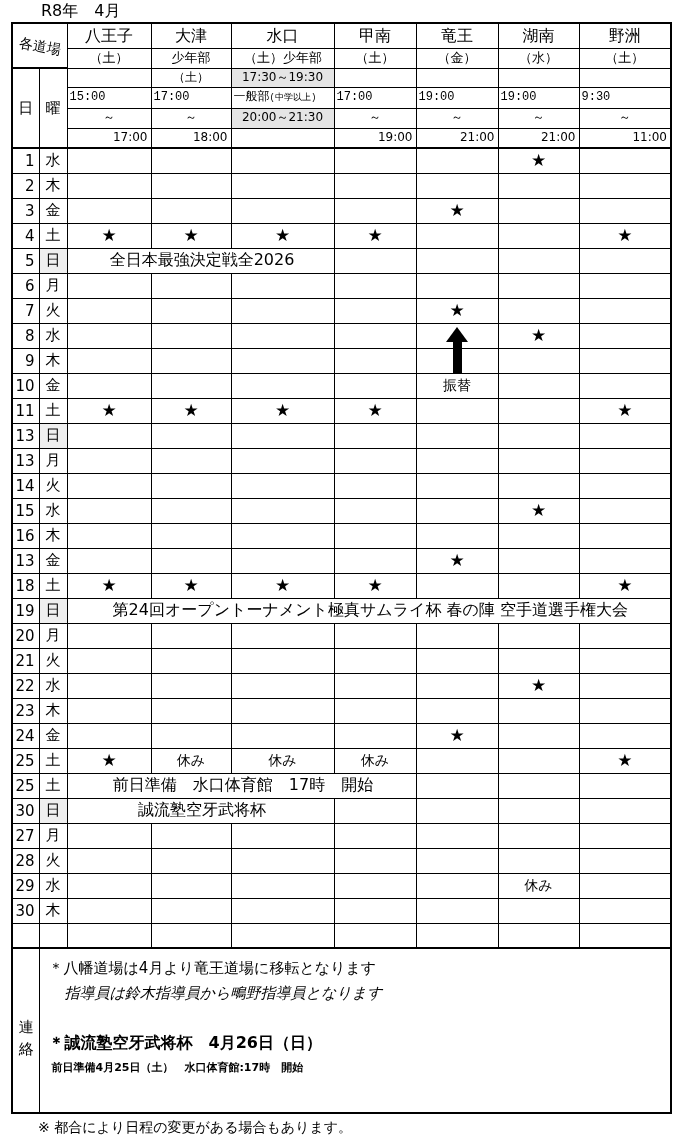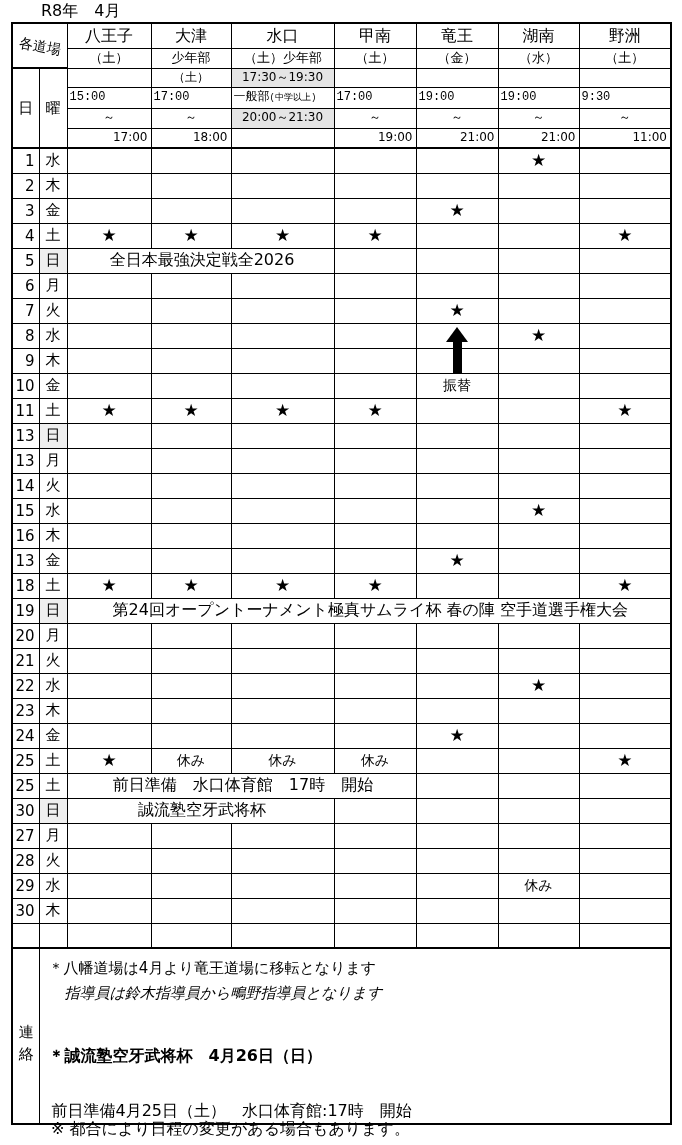--- a/index.html
+++ b/index.html
@@ -49,24 +49,24 @@
                      border-bottom:15px solid #000; }
   .big-arrow .shaft { width:9px; height:31px; background:#000; margin:0 auto; }
 
   
   tr.notes-row { height:165px; }
   tr.notes-row td { border-top:2px solid #000; }
   td.notes-label { text-align:center; }
   .vert { writing-mode:vertical-rl; text-orientation:upright; letter-spacing:22px; font-size:15px; }
   td.notes-body { vertical-align:top; padding:7px 16px 0 9px; font-size:15px; line-height:25px; }
   .note-line-2 { padding-left:16px;font-style:italic; }
-  .note-line-3 { margin-top:37px; font-weight:bold; font-size:16px; }
-  .note-line-4 { font-weight:normal; font-size:16px; padding-left:3px;margin-top:30px; }
-
-  .footer-note { position:absolute; left:51px; top:1119px; font-size:16px; }
+  .note-line-3 { margin-top:24px; font-weight:bold; font-size:16px; }
+  .note-line-4 { font-weight:bold; font-size:11px; padding-left:3px; }
+
+  .footer-note { position:absolute; left:38px; top:1119px; font-size:14px; }
 </style>
 </head>
 <body>
 
 <div class="sheet">
   <div class="title">R8年　4月</div>
 
   <table class="sched">
     <colgroup>
       <col style="width:27px">

